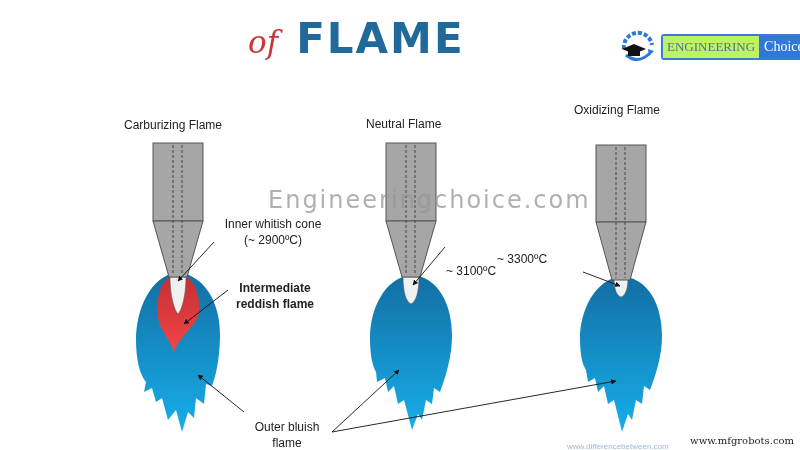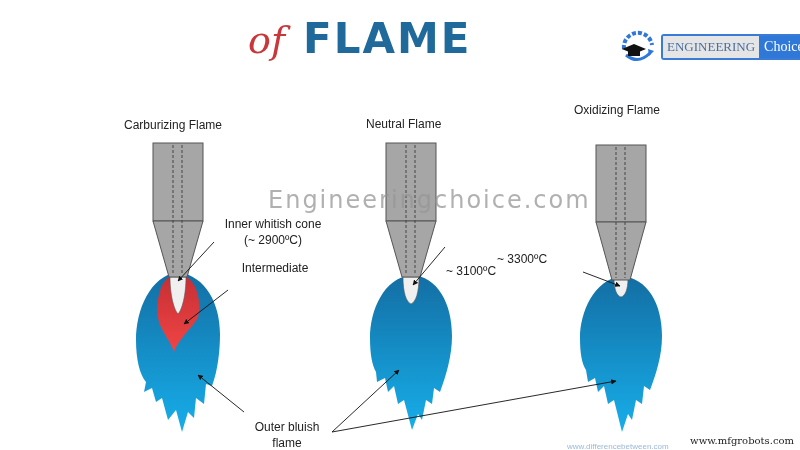--- a/index.html
+++ b/index.html
@@ -10,35 +10,35 @@
   }
   .title {
     position: absolute; left: 228px; top: 14px; height: 60px;
     display: flex; align-items: baseline; white-space: nowrap;
   }
   .title-types {
     font-family: "DejaVu Sans", sans-serif; font-size: 44px; color: #111;
     letter-spacing: 1px;
   }
   .title-of {
-    font-family: "DejaVu Serif", serif; font-style: italic; font-size: 38px;
+    font-family: "DejaVu Serif", serif; font-style: italic; font-size: 31px;
     color: #c8383a; margin: 0 18px 0 20px;
   }
   .title-flame {
     font-family: "DejaVu Sans", sans-serif; font-weight: bold; font-size: 42px;
     color: #1f6a9a; letter-spacing: 2px;
   }
   .logo { position: absolute; left: 618px; top: 27px; width: 175px; height: 40px; }
   .logo-box {
     position: absolute; left: 43px; top: 7px; height: 22px;
     display: flex; border: 2px solid #3a7bd5; border-radius: 3px; overflow: hidden;
   }
   .logo-eng {
     font-family: "Liberation Serif", serif; font-size: 13px; color: #4a6fa0;
-    padding: 2px 4px; background: #e5e5e5; line-height: 18px;
+    padding: 2px 4px; background: #bef264; line-height: 18px;
   }
   .logo-choice {
     font-family: "Liberation Serif", serif; font-size: 14px; color: #fff;
     padding: 2px 5px; background: #2f78d8; line-height: 18px;
   }
   .diagram { position: absolute; left: 0; top: 0; width: 800px; height: 450px; }
   .label {
     position: absolute; font-size: 12px; color: #222; text-align: center; line-height: 16px;
   }
   .watermark {
@@ -130,22 +130,23 @@
 <div class="watermark">Engineeringchoice.com</div>
 
 <div class="label" style="left:124px;top:117px;">Carburizing Flame</div>
 <div class="label" style="left:366px;top:116px;">Neutral Flame</div>
 <div class="label" style="left:574px;top:102px;">Oxidizing Flame</div>
 
 <div class="label" style="left:212px;top:216px;width:122px;">
   <div>Inner whitish cone</div>
   <div>(~ 2900ºC)</div>
 </div>
-<div class="label" style="left:230px;top:260px;width:90px;">
+<div class="label" style="left:230px;top:280px;width:90px;font-weight:bold;">
   <div>Intermediate</div>
+  <div>reddish flame</div>
 </div>
 <div class="label" style="left:446px;top:231px;margin-top:32px;">~ 3100ºC</div>
 <div class="label" style="left:497px;top:251px;">~ 3300ºC</div>
 <div class="label" style="left:244px;top:419px;width:86px;">
   <div>Outer bluish</div>
   <div>flame</div>
 </div>
 
 <div class="faint-url">www.differencebetween.com</div>
 <div class="footer-url">www.mfgrobots.com</div>

